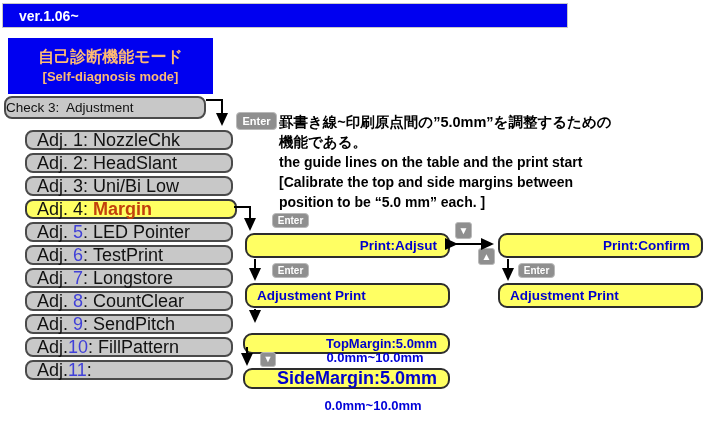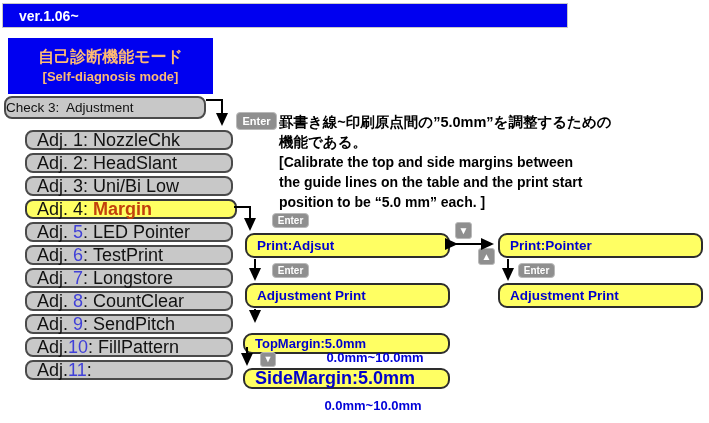--- a/index.html
+++ b/index.html
@@ -45,21 +45,21 @@
     color:#ffffff;font-weight:bold;text-align:center;box-sizing:border-box;
   }
   .enter-a{left:236px;top:112px;width:41px;height:18px;font-size:11px;line-height:16px;}
   .enter-b{left:272px;top:213px;width:37px;height:15px;font-size:10px;line-height:13px;}
   .enter-c{left:272px;top:263px;width:37px;height:15px;font-size:10px;line-height:13px;}
   .enter-d{left:518px;top:263px;width:37px;height:15px;font-size:10px;line-height:13px;}
   
   .yellow-box{
     background:#ffff63;border:2px solid #2d2d2d;border-radius:9px;
     box-sizing:border-box;color:#0000cc;font-weight:bold;font-size:13.5px;
-    display:flex;justify-content:flex-start;align-items:center;
+    display:flex;justify-content:flex-end;align-items:center;
     padding:0 11px 0 10px;
   }
   .pa{left:245px;top:233px;width:205px;height:25px;}
   .pc{left:498px;top:233px;width:205px;height:25px;}
   .apl{left:245px;top:283px;width:205px;height:25px;justify-content:flex-start;}
   .apr{left:498px;top:283px;width:205px;height:25px;justify-content:flex-start;}
   .tm{left:243px;top:325px;width:207px;height:21px;font-size:13px;margin-top:8px;}
   .sm{left:243px;top:368px;width:207px;height:21px;font-size:18px;}
   
   .tri-btn{
@@ -127,37 +127,37 @@
       <span class="prefix">Adj.</span><span class="num blue">10</span><span class="sep">: </span><span class="label">FillPattern</span>
     </div>
       <div class="abs gray-box menu-item" style="top: 360px;">
       <span class="prefix">Adj.</span><span class="num blue">11</span><span class="sep">: </span>
     </div>
     </div>
 
   <div class="abs desc">
     <div class="jp">罫書き線~印刷原点間の”5.0mm”を調整するための</div>
     <div class="jp">機能である。</div>
+    <div class="en">the guide lines on the table and the print start</div>
     <div class="en">[Calibrate the top and side margins between</div>
-    <div class="en">the guide lines on the table and the print start</div>
     <div class="en">position to be “5.0 mm” each. ]</div>
   </div>
 
   <div class="abs enter-badge enter-a">Enter</div>
   <div class="abs enter-badge enter-b">Enter</div>
   <div class="abs enter-badge enter-c">Enter</div>
   <div class="abs enter-badge enter-d">Enter</div>
 
   <div class="abs yellow-box pa">
     <span>Print:</span>
     <span>Adjsut</span>
   </div>
   <div class="abs yellow-box pc">
     <span>Print:</span>
-    <span>Pointer</span>
+    <span>Confirm</span>
   </div>
   <div class="abs yellow-box apl">
     <span>Adjustment Print</span>
   </div>
   <div class="abs yellow-box apr">
     <span>Adjustment Print</span>
   </div>
   <div class="abs yellow-box tm">
     <span>TopMargin:</span>
     <span>5.0mm</span>

